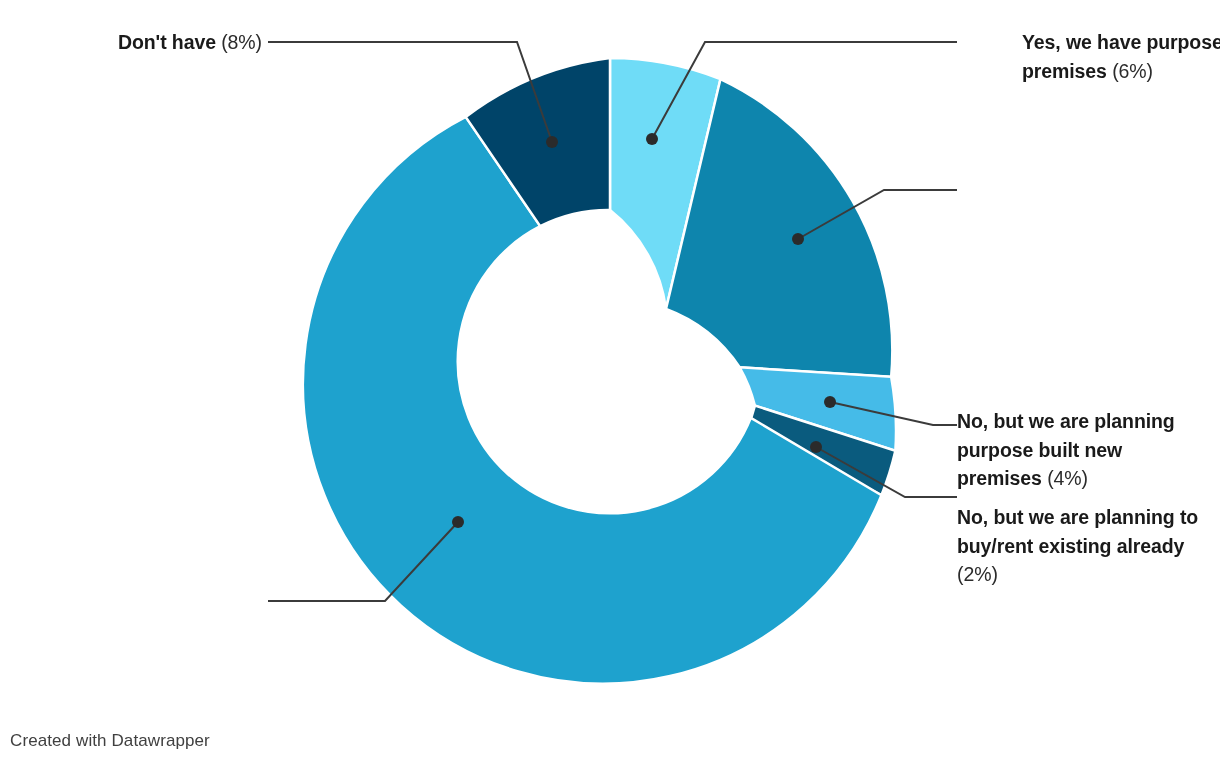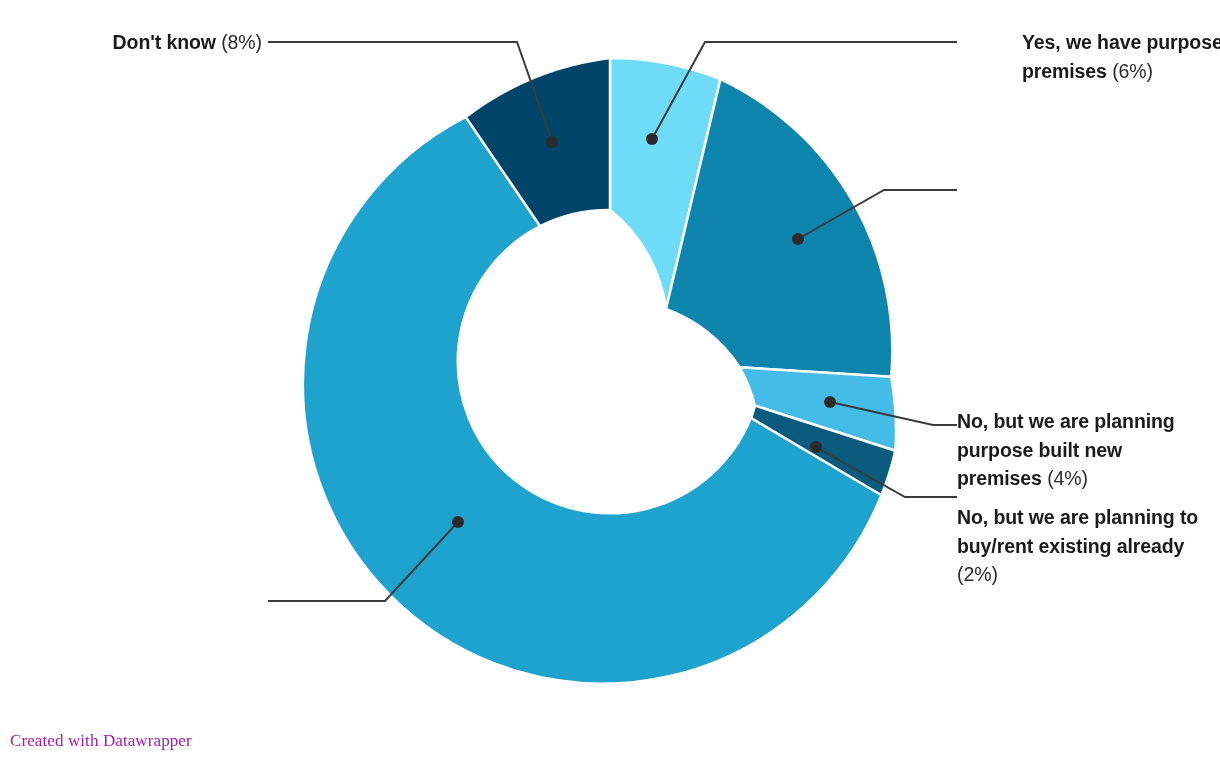--- a/index.html
+++ b/index.html
@@ -88,23 +88,22 @@
   }
 
   
   #footer-credit {
     position: absolute;
     left: 10px;
     top: 730px;
     font-size: 17px;
     line-height: 22px;
     font-weight: 400;
-    color: #a21caf;
+    color: #404040;
     letter-spacing: 0.1px;
-    font-family: Liberation Serif, serif;
   }
 </style>
 </head>
 <body>
 
 <div id="chart-stage">
 
   <svg id="donut-svg" viewBox="0 0 1220 766">
 
     <g>
@@ -158,18 +157,18 @@
     </g>
   </svg>
 
   <div class="callout align-left" id="label-purpose-built"><span>Yes, we have purpose-built premises</span> <span class="pct">(6%)</span></div>
 
 
   <div class="callout align-left" id="label-planning-purpose-built"><span>No, but we are planning purpose built new premises</span> <span class="pct">(4%)</span></div>
 
   <div class="callout align-left" id="label-planning-buy-rent"><span>No, but we are planning to buy/rent existing already</span> <span class="pct">(2%)</span></div>
 
-  <div class="callout align-right" id="label-dont-know"><span>Don't know</span> <span class="pct">(8%)</span></div>
+  <div class="callout align-right" id="label-dont-know"><span>Don't have</span> <span class="pct">(8%)</span></div>
 
 
   <div id="footer-credit">Created with Datawrapper</div>
 
 </div>
 
 </body></html>

